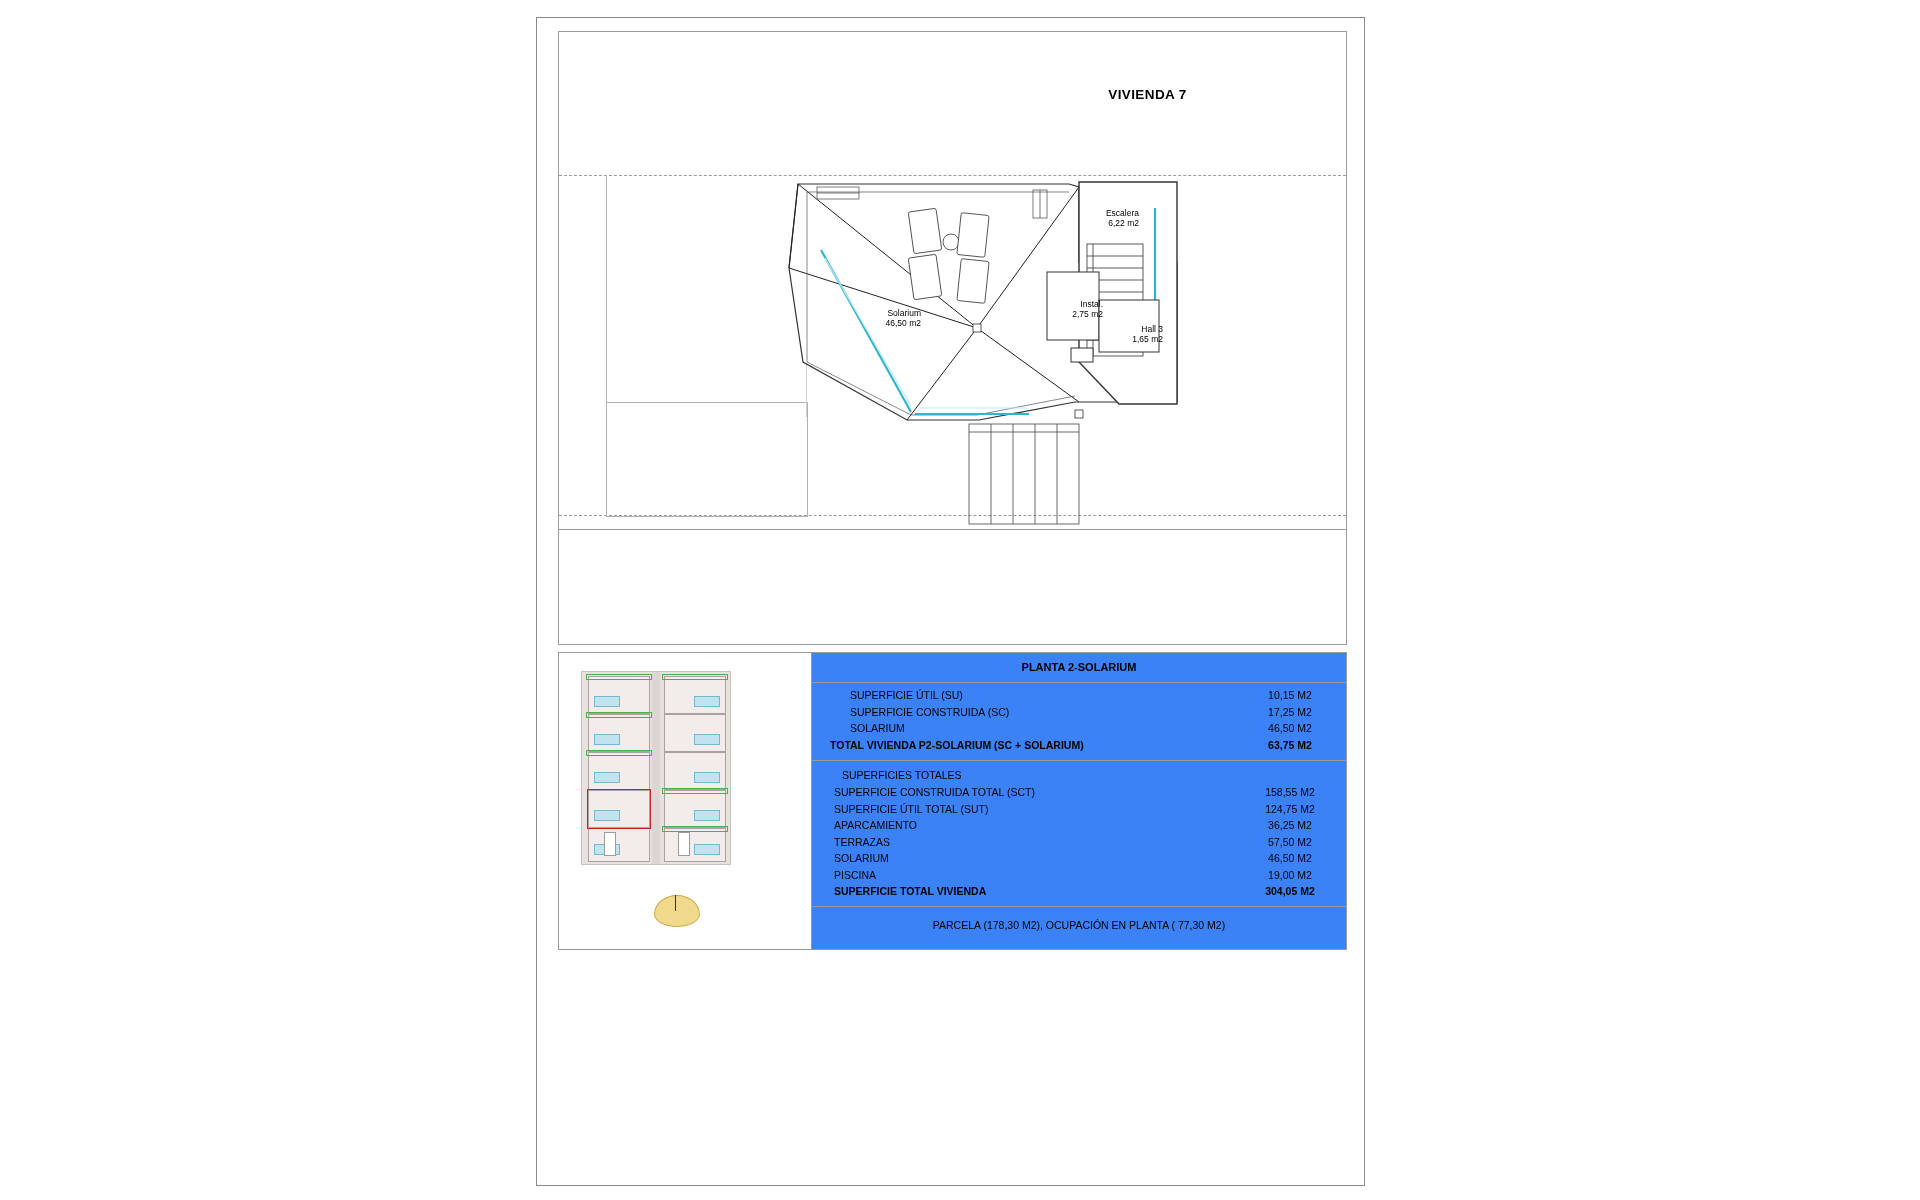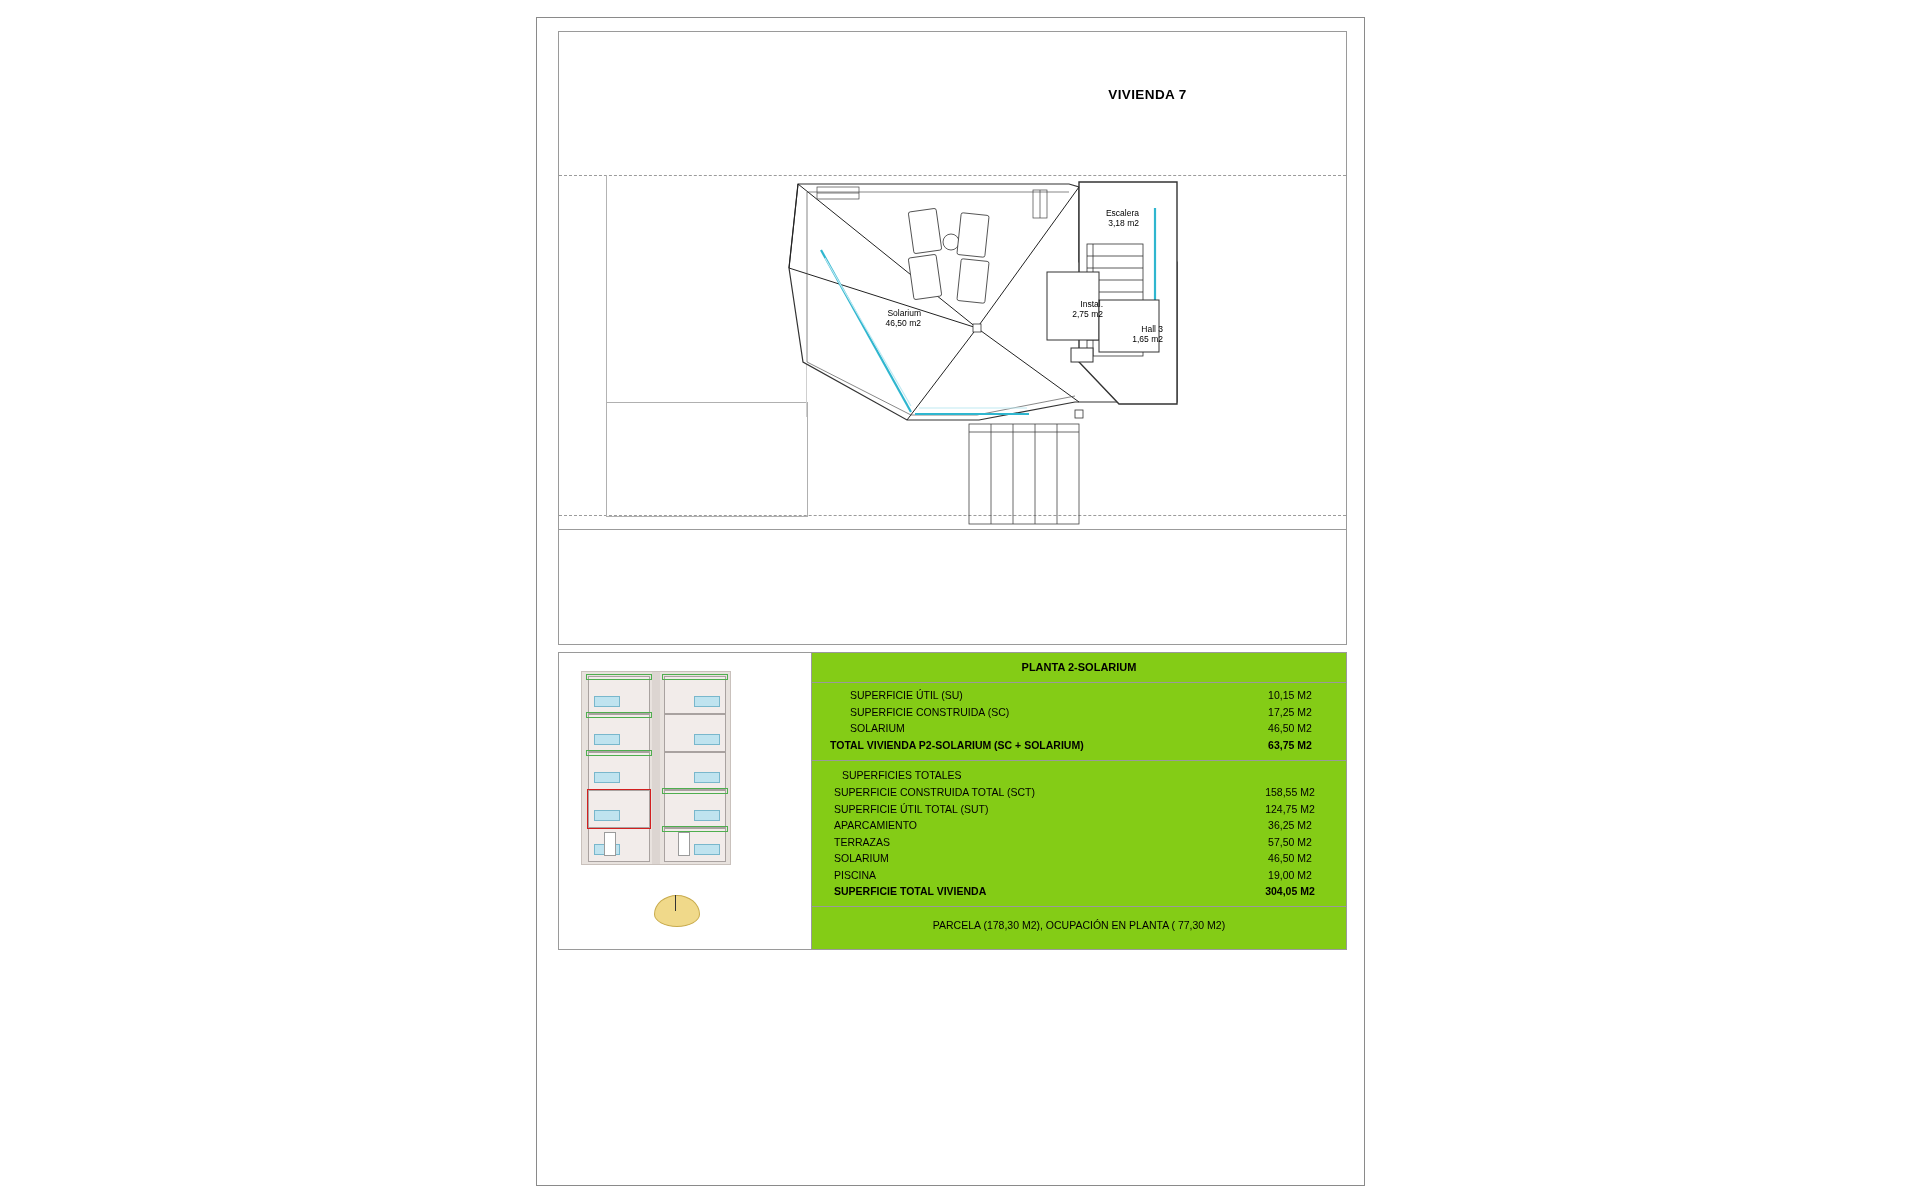--- a/index.html
+++ b/index.html
@@ -19,21 +19,21 @@
   .rect-empty{position:absolute;left:47px;top:370px;width:200px;height:113px;border:1px solid #b0b0b0;}
   .rect-upper{position:absolute;left:247px;top:155px;width:0;height:230px;border-left:1px solid #cfcfcf;}
 
   .svgwrap{position:absolute;left:0;top:0;width:787px;height:612px;}
 
   .lbl{position:absolute;font-size:8.5px;line-height:10px;text-align:right;color:#000;}
 
   
   .bottom{position:absolute;left:21px;top:634px;width:787px;height:518px;}
   .key-frame{position:absolute;left:0;top:0;width:253px;height:296px;border:1px solid #9a9a9a;background:#fff;overflow:hidden;}
-  .table-frame{position:absolute;left:253px;top:0;width:534px;height:296px;border:1px solid #9a9a9a;border-left:1px solid #9a9a9a;background:#84cc16;}
+  .table-frame{position:absolute;left:253px;top:0;width:534px;height:296px;border:1px solid #9a9a9a;border-left:1px solid #9a9a9a;background:#3b82f6;}
 
   .tbl-title{text-align:center;font-size:11px;font-weight:bold;padding:8px 0 9px 0;}
   .sep{border-top:1px solid #9a9a9a;}
   .row{display:flex;font-size:10.5px;line-height:16.5px;padding:0 12px 0 0;}
   .row .nm{flex:1;padding-left:38px;white-space:nowrap;}
   .row .vl{width:88px;text-align:center;white-space:nowrap;}
   .row.bold{font-weight:bold;gap:9px;}
   .row.bold .nm{padding-left:18px;}
   .blk1{padding:4px 0 7px 0;}
   .blk2{padding:6px 0 6px 0;}
@@ -149,21 +149,21 @@
       </g>
     </svg>
 
     <div class="lbl" style="left:272px;top:276px;width:90px;">
       <span>Solarium</span><br>
       <span>46,50 m2</span>
     </div>
 
     <div class="lbl" style="left:510px;top:176px;width:70px;">
       <span>Escalera</span><br>
-      <span>3,18 m2</span>
+      <span>6,22 m2</span>
     </div>
 
     <div class="lbl" style="left:480px;top:267px;width:64px;">
       <span>Instal.</span><br>
       <span>2,75 m2</span>
     </div>
 
     <div class="lbl" style="left:534px;top:292px;width:70px;">
       <span>Hall 3</span><br>
       <span>1,65 m2</span>

